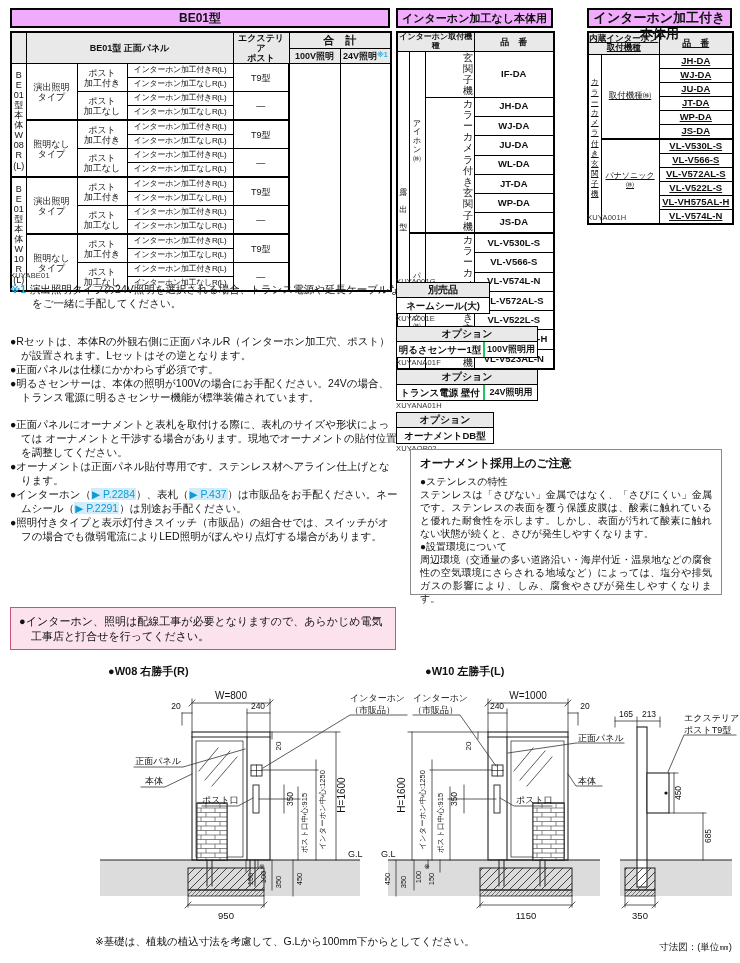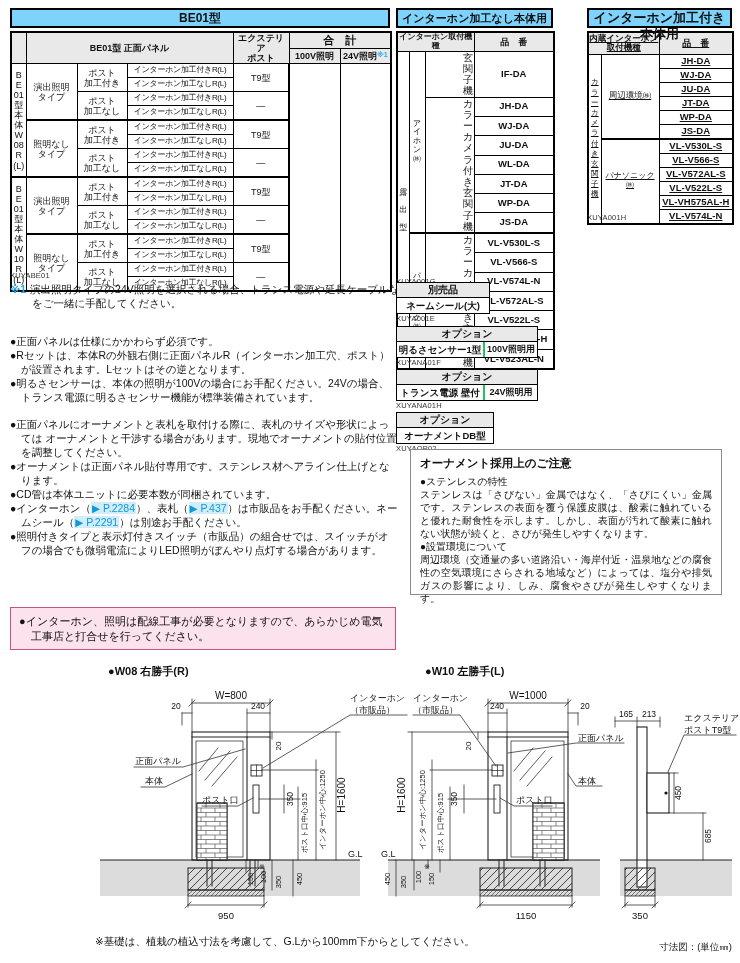--- a/index.html
+++ b/index.html
@@ -2,21 +2,21 @@
 <html><head>
 <meta charset="utf-8">
 <style>
   html,body{margin:0;padding:0;}
   body{
     width:740px;height:963px;position:relative;background:#ffffff;
     font-family:"Liberation Sans","DejaVu Sans",sans-serif;color:#111;
     -webkit-font-smoothing:antialiased;overflow:hidden;
   }
   .abs{position:absolute;}
-  .titlebar{border:2px solid #000;font-weight:bold;text-align:center;font-size:12px;height:16px;line-height:16px;margin-bottom:3px;background:#7dd3fc;}
+  .titlebar{border:2px solid #000;font-weight:bold;text-align:center;font-size:12px;height:16px;line-height:16px;margin-bottom:3px;background:#f0abfc;}
   .titlebar.sm{font-size:11px;}
   
   table.t{border-collapse:collapse;table-layout:fixed;border:2px solid #000;background:#fff;}
   table.t td{border:1px solid #000;text-align:center;vertical-align:middle;padding:0;line-height:1.12;overflow:hidden;font-size:9px;}
   td.hd{background:#e9e9e9;font-weight:bold;}
   .pre{white-space:pre-line;}
   td.vlab{font-size:7.5px;line-height:1.18;padding:1px 0;}
   
   #be01 table.t td{height:13px;}
   #be01 tr.hrow td{height:14px;}
@@ -312,21 +312,21 @@
 ー
 カ
 メ
 ラ
 付
 き
 玄
 関
 子
 機</td>
-      <td class="br" rowspan="6">周辺環境㈱</td>
+      <td class="br" rowspan="6">取付機種㈱</td>
       <td class="pn">JH-DA</td>
     </tr>
     <tr>
           <td class="pn">WJ-DA</td>
         </tr>
     <tr>
           <td class="pn">JU-DA</td>
         </tr>
     <tr>
           <td class="pn">JT-DA</td>
@@ -355,26 +355,25 @@
         </tr>
     <tr>
           <td class="pn">VL-V574L-N</td>
         </tr>
   </tbody>
     </table>
 </div>
 <div class="code" style="left:587px;top:213px;">XUYA001H</div>
 
 <ul id="bullets" class="abs">
+  <li>●Rセットは、本体Rの外観右側に正面パネルR（インターホン加工穴、ポスト）が設置されます。Lセットはその逆となります。</li>
   <li>●正面パネルは仕様にかかわらず必須です。</li>
-  <li>●Rセットは、本体Rの外観右側に正面パネルR（インターホン加工穴、ポスト）が設置されます。Lセットはその逆となります。</li>
   <li>●明るさセンサーは、本体の照明が100Vの場合にお手配ください。24Vの場合、トランス電源に明るさセンサー機能が標準装備されています。</li>
   <li class="gap">●正面パネルにオーナメントと表札を取付ける際に、表札のサイズや形状によっては オーナメントと干渉する場合があります。現地でオーナメントの貼付位置を調整してください。</li>
   <li>●オーナメントは正面パネル貼付専用です。ステンレス材ヘアライン仕上げとなります。</li>
-  <li>●CD管は本体ユニットに必要本数が同梱されています。</li>
   <li><span>●インターホン（</span><a href="#" class="plink">▶ P.2284</a><span>）、表札（</span><a href="#" class="plink">▶ P.437</a><span>）は市販品をお手配ください。ネームシール（</span><a href="#" class="plink">▶ P.2291</a><span>）は別途お手配ください。</span></li>
   <li>●照明付きタイプと表示灯付きスイッチ（市販品）の組合せでは、スイッチがオフの場合でも微弱電流によりLED照明がぼんやり点灯する場合があります。</li>
 </ul>
 
 <div id="pink" class="abs">
   <span class="txt">●インターホン、照明は配線工事が必要となりますので、あらかじめ電気工事店と打合せを行ってください。</span>
 </div>
 
 <div class="optbox" style="left:396px;top:282px;width:92px;">
   <div class="opthd">別売品</div>

